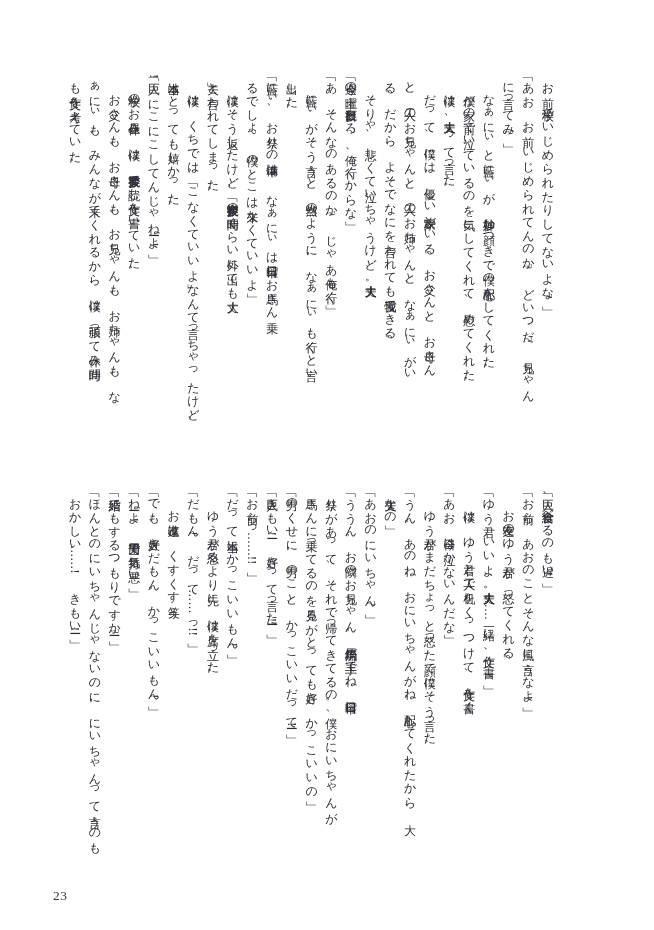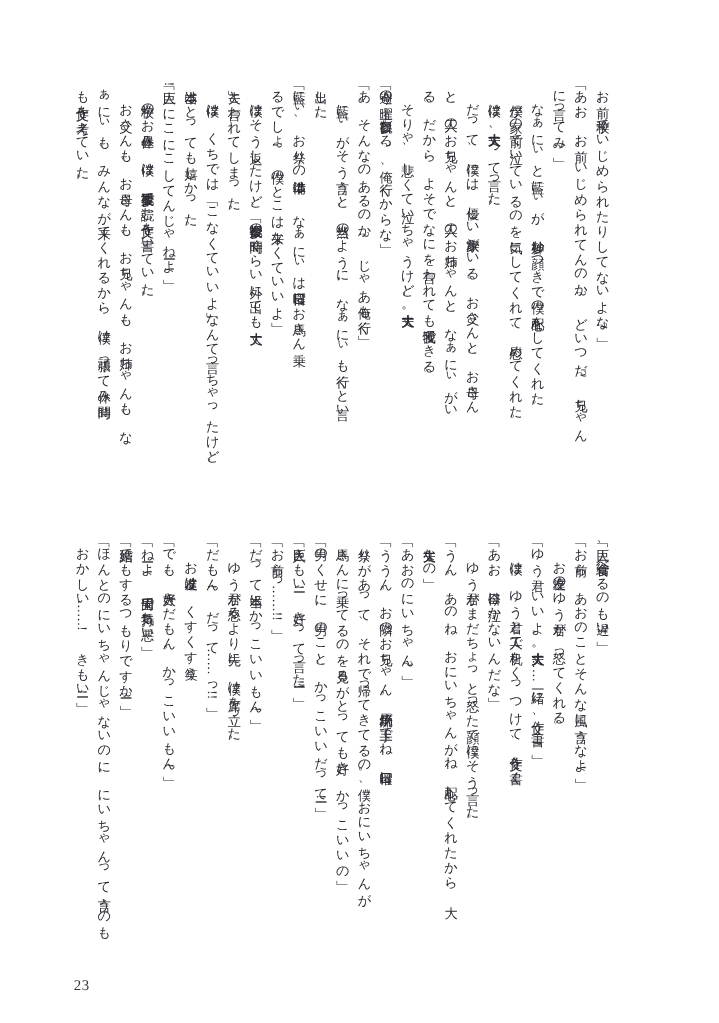--- a/index.html
+++ b/index.html
@@ -33,21 +33,21 @@
   .block-top {
     top: 74px;
     height: 404px;
   }
   .block-bottom {
     top: 490px;
     height: 404px;
   }
   .page-number {
     position: absolute;
-    left: 67px;
+    left: 53px;
     top: 888px;
     font-size: 13.5px;
     color: #333338;
     letter-spacing: 0.5px;
   }
 </style>
 </head>
 <body>
 
 <div class="page">

